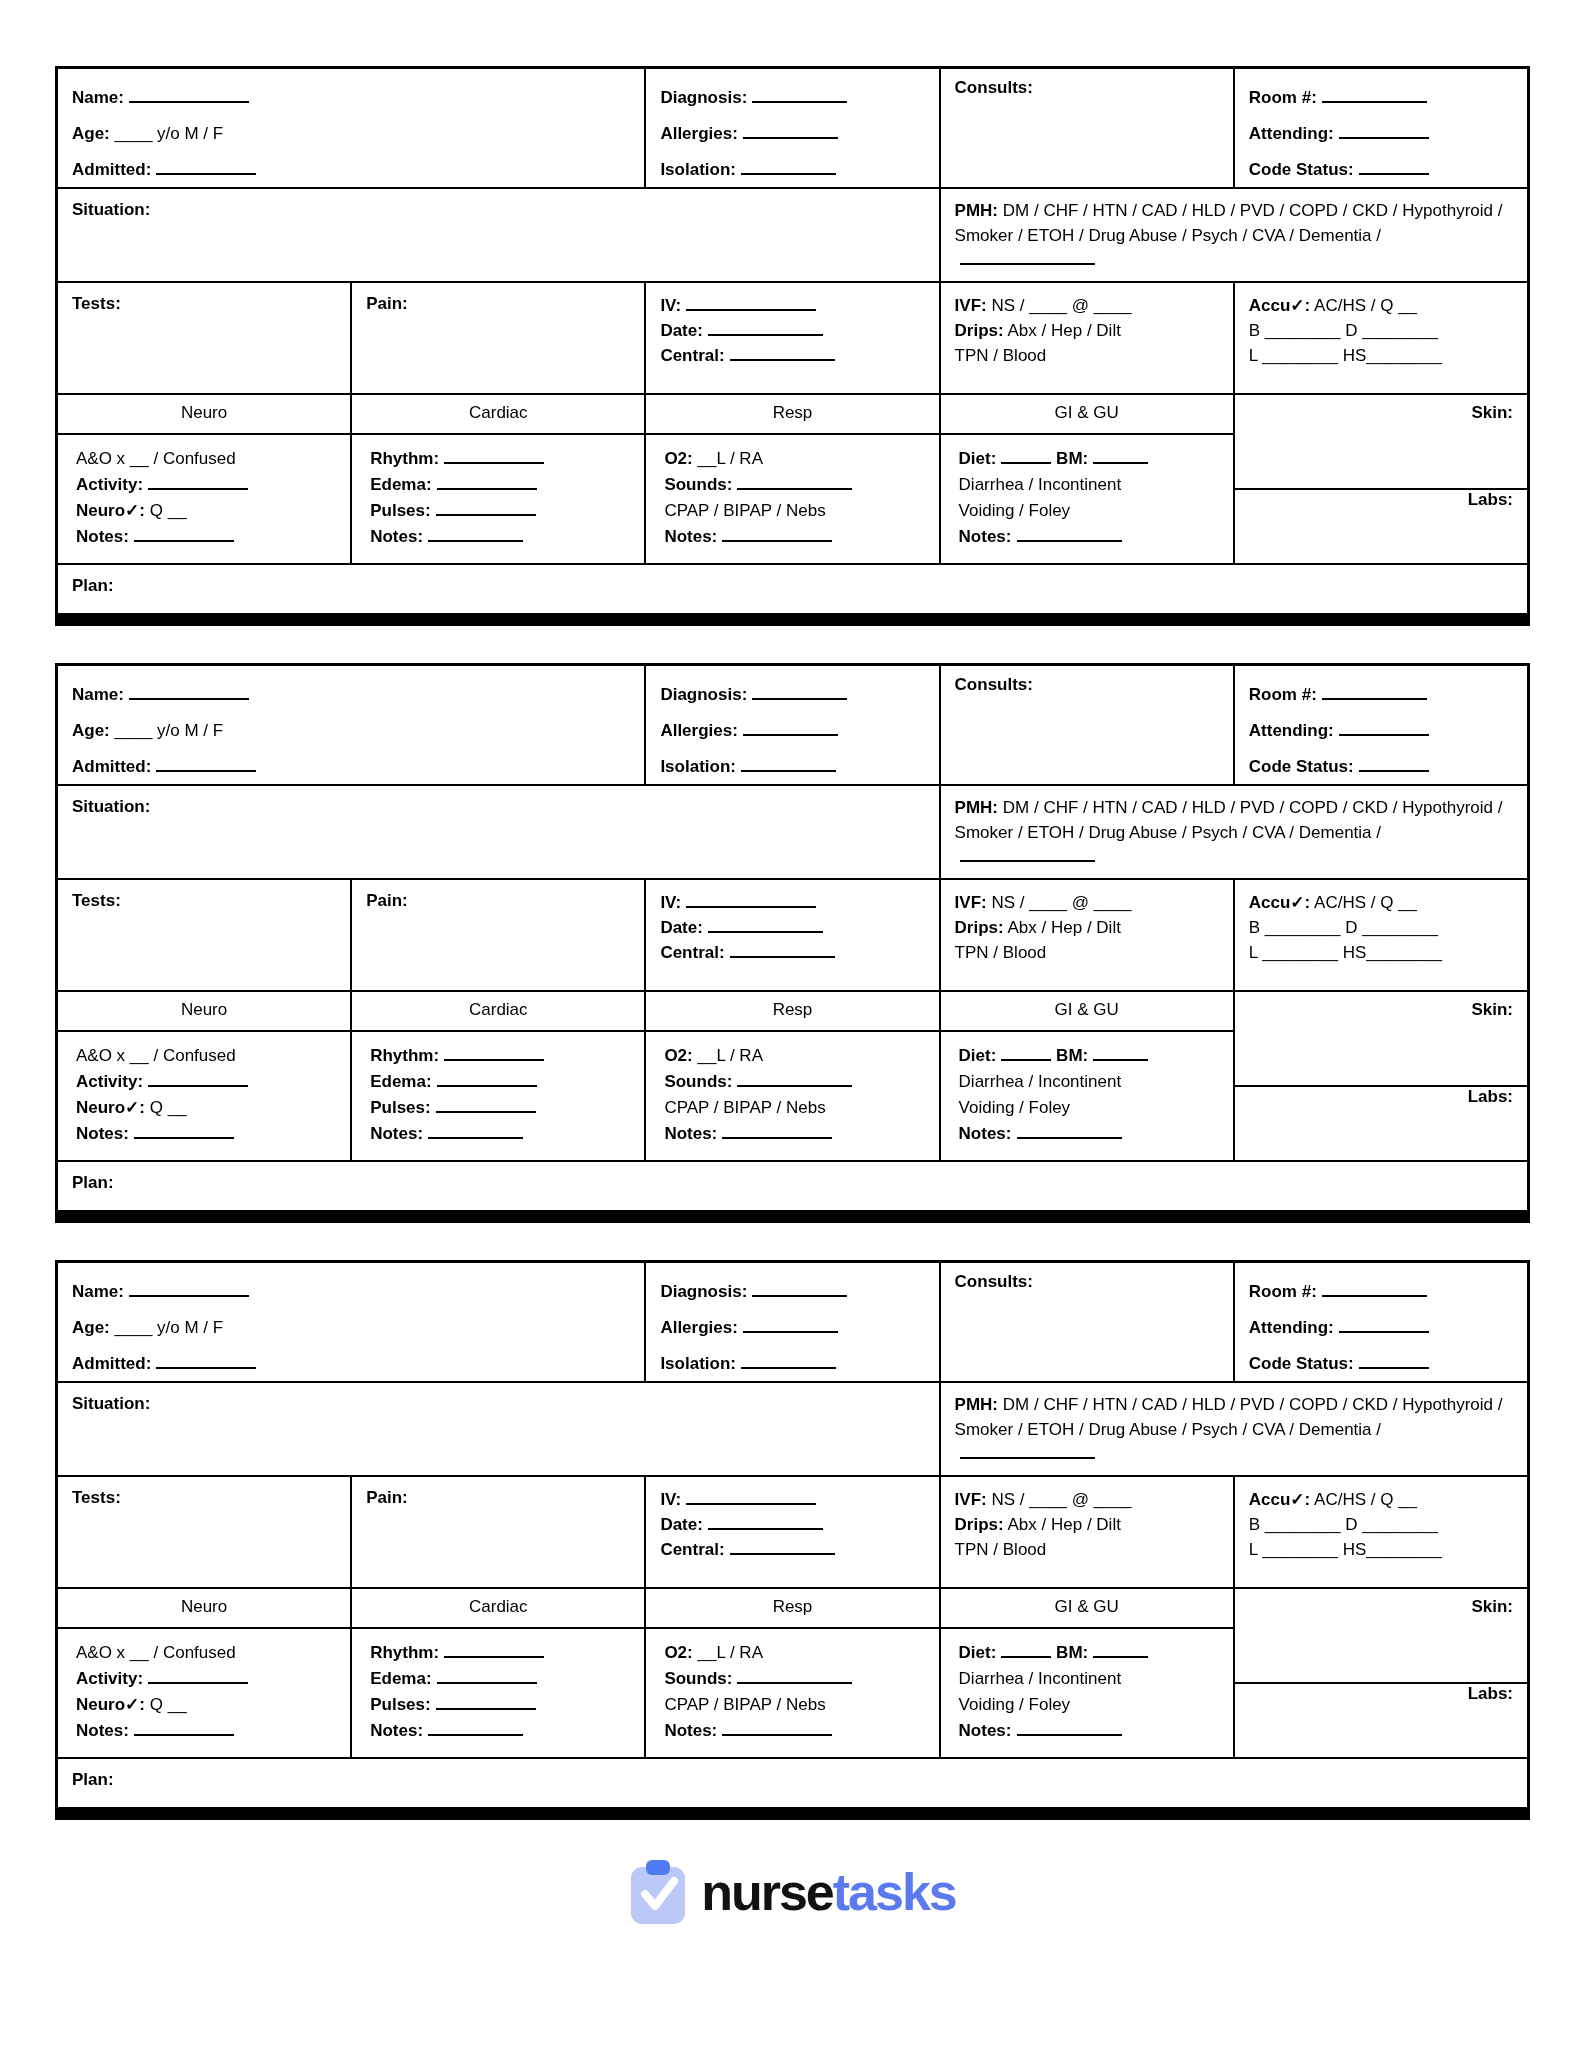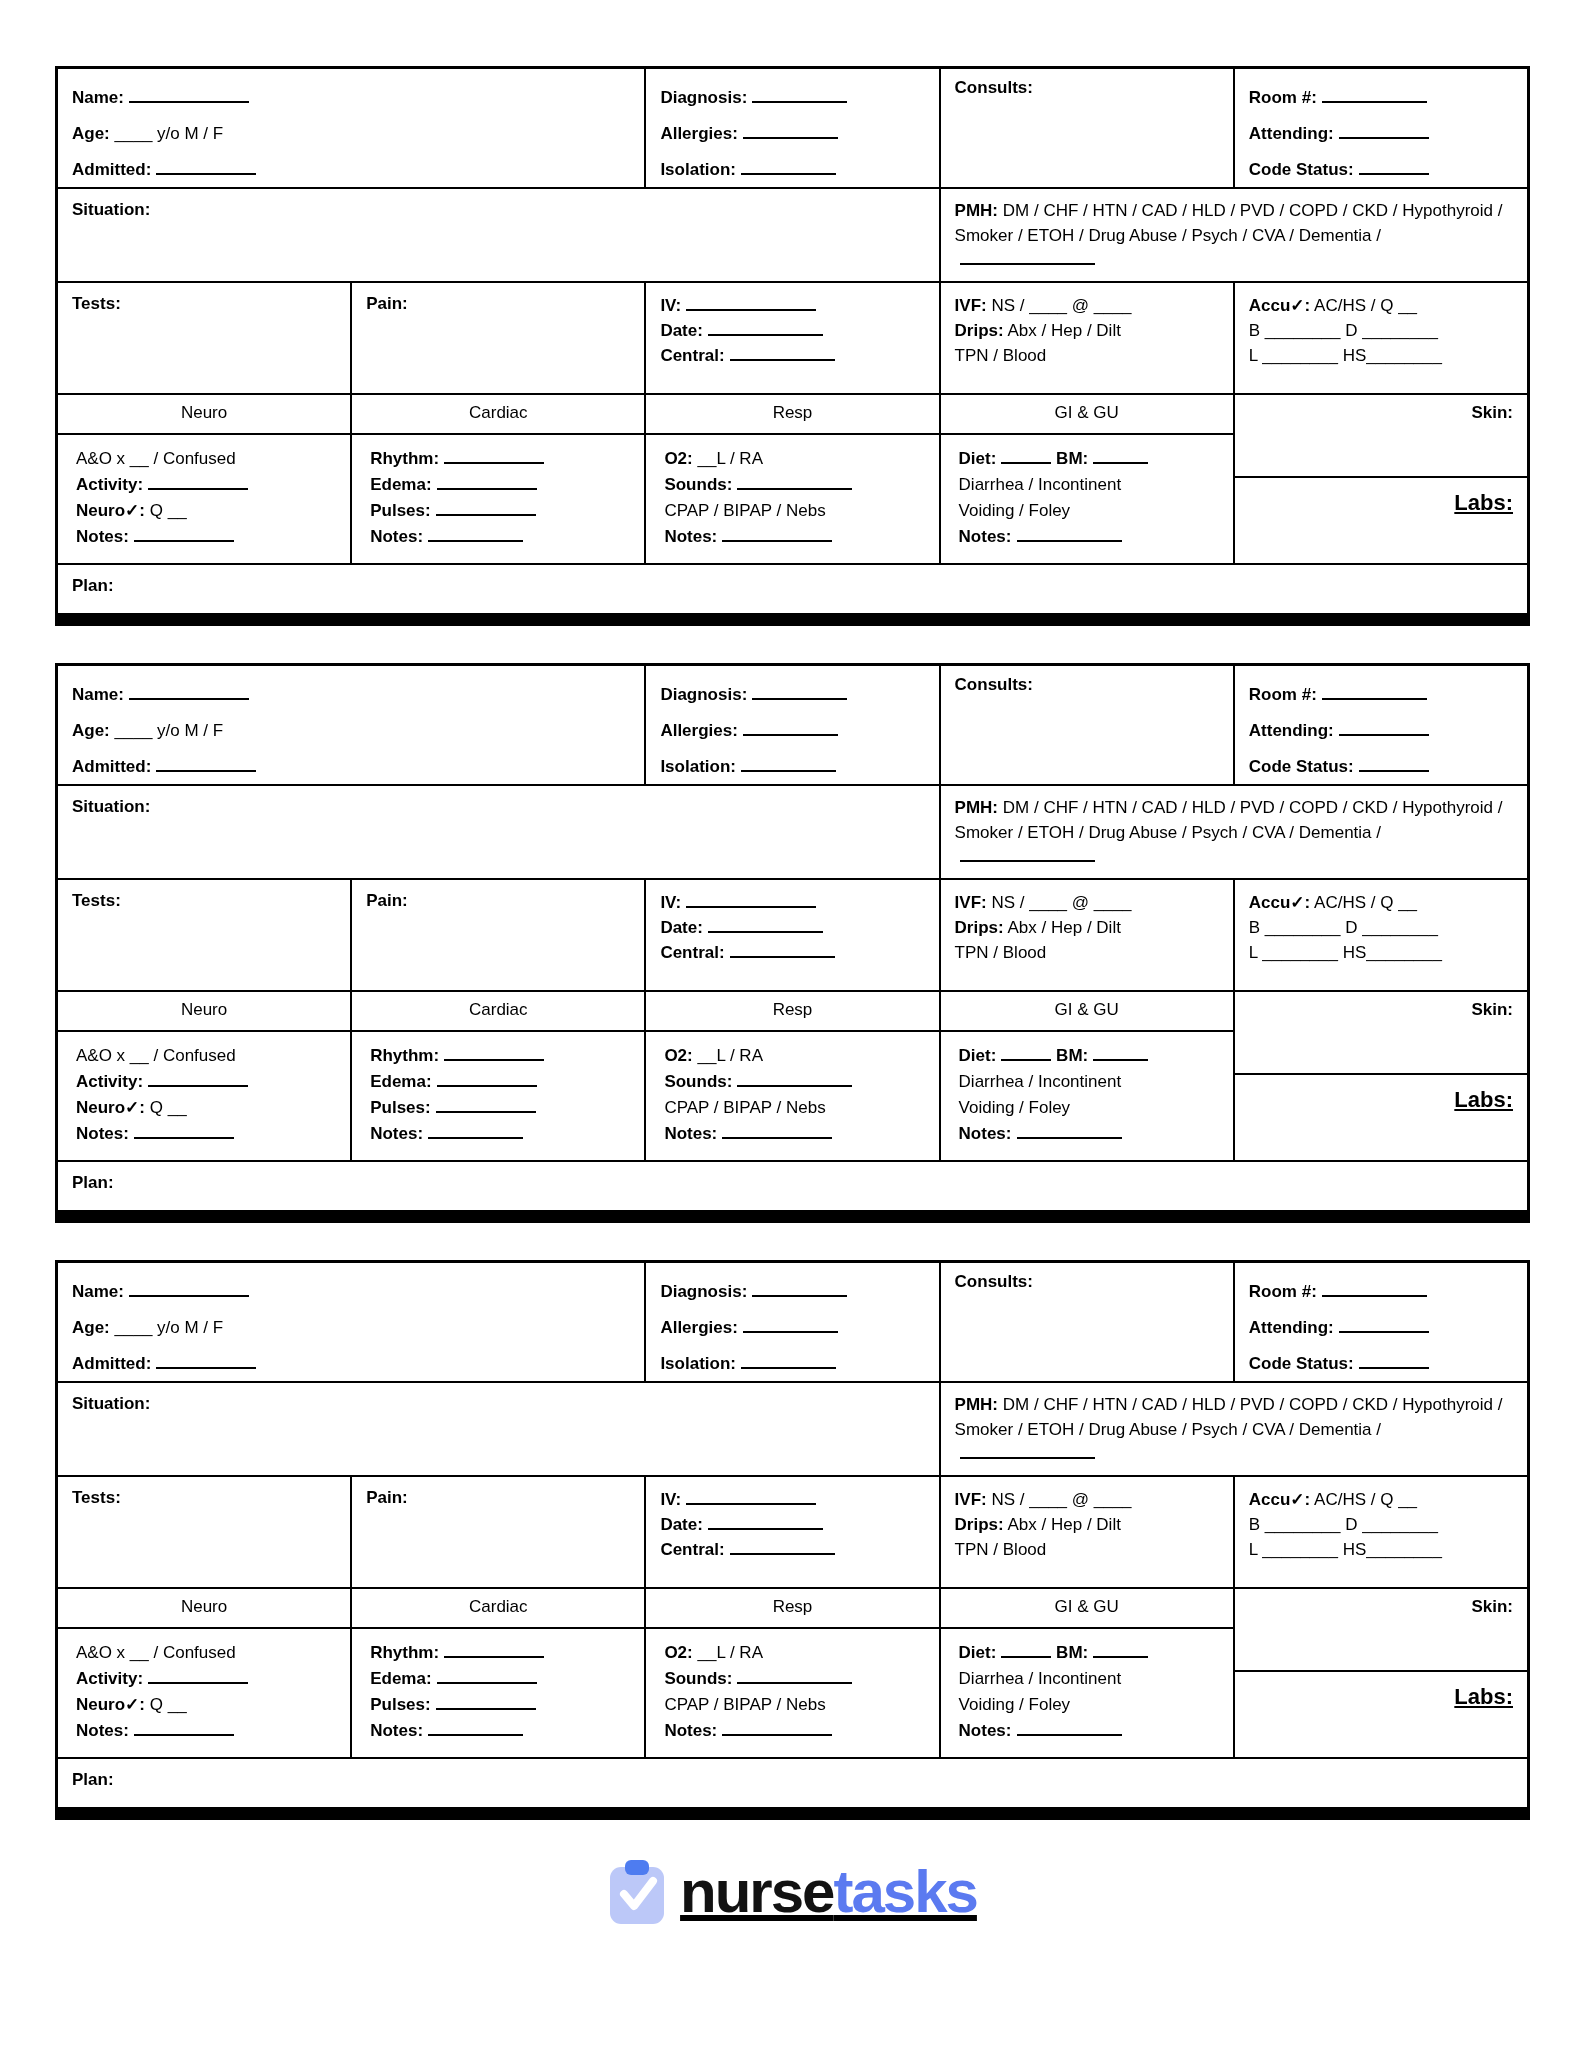--- a/index.html
+++ b/index.html
@@ -43,25 +43,25 @@
   .c-pmh .pmh-text { white-space:normal; }
   .c-plan { grid-column:1/6; }
 
   .sec-h { font-weight:normal; text-align:center; padding:0; line-height:36px; font-size:17px; background:#fff; }
 
   .b-sec .line { margin:3px 4px; }
 
   
   .c-skinlabs { grid-column:5/6; grid-row:4/6; padding:0; display:flex; flex-direction:column; background:#fff;text-align:right; }
   .skin-box { flex:1.05; border-bottom:2px solid #000; padding:8px 14px; font-size:17px; }
-  .labs-box { flex:1; padding:12px 14px; font-size:22px;text-decoration:underline; }
+  .labs-box { flex:1; padding:0 14px; font-size:17px; }
 
   
   .logo { margin-top:40px; display:flex; align-items:center; justify-content:center; gap:14px; }
-  .logo-text { font-size:60px; font-weight:bold; letter-spacing:-2px; line-height:1;text-decoration:underline; }
+  .logo-text { font-size:52px; font-weight:bold; letter-spacing:-2px; line-height:1; }
   .logo-nurse { color:#121212; }
   .logo-tasks { color:#5b7af0; }
 </style>
 </head>
 <body>
 
 <div class="sheet">
   <div id="cards">
   <div class="card">
 

